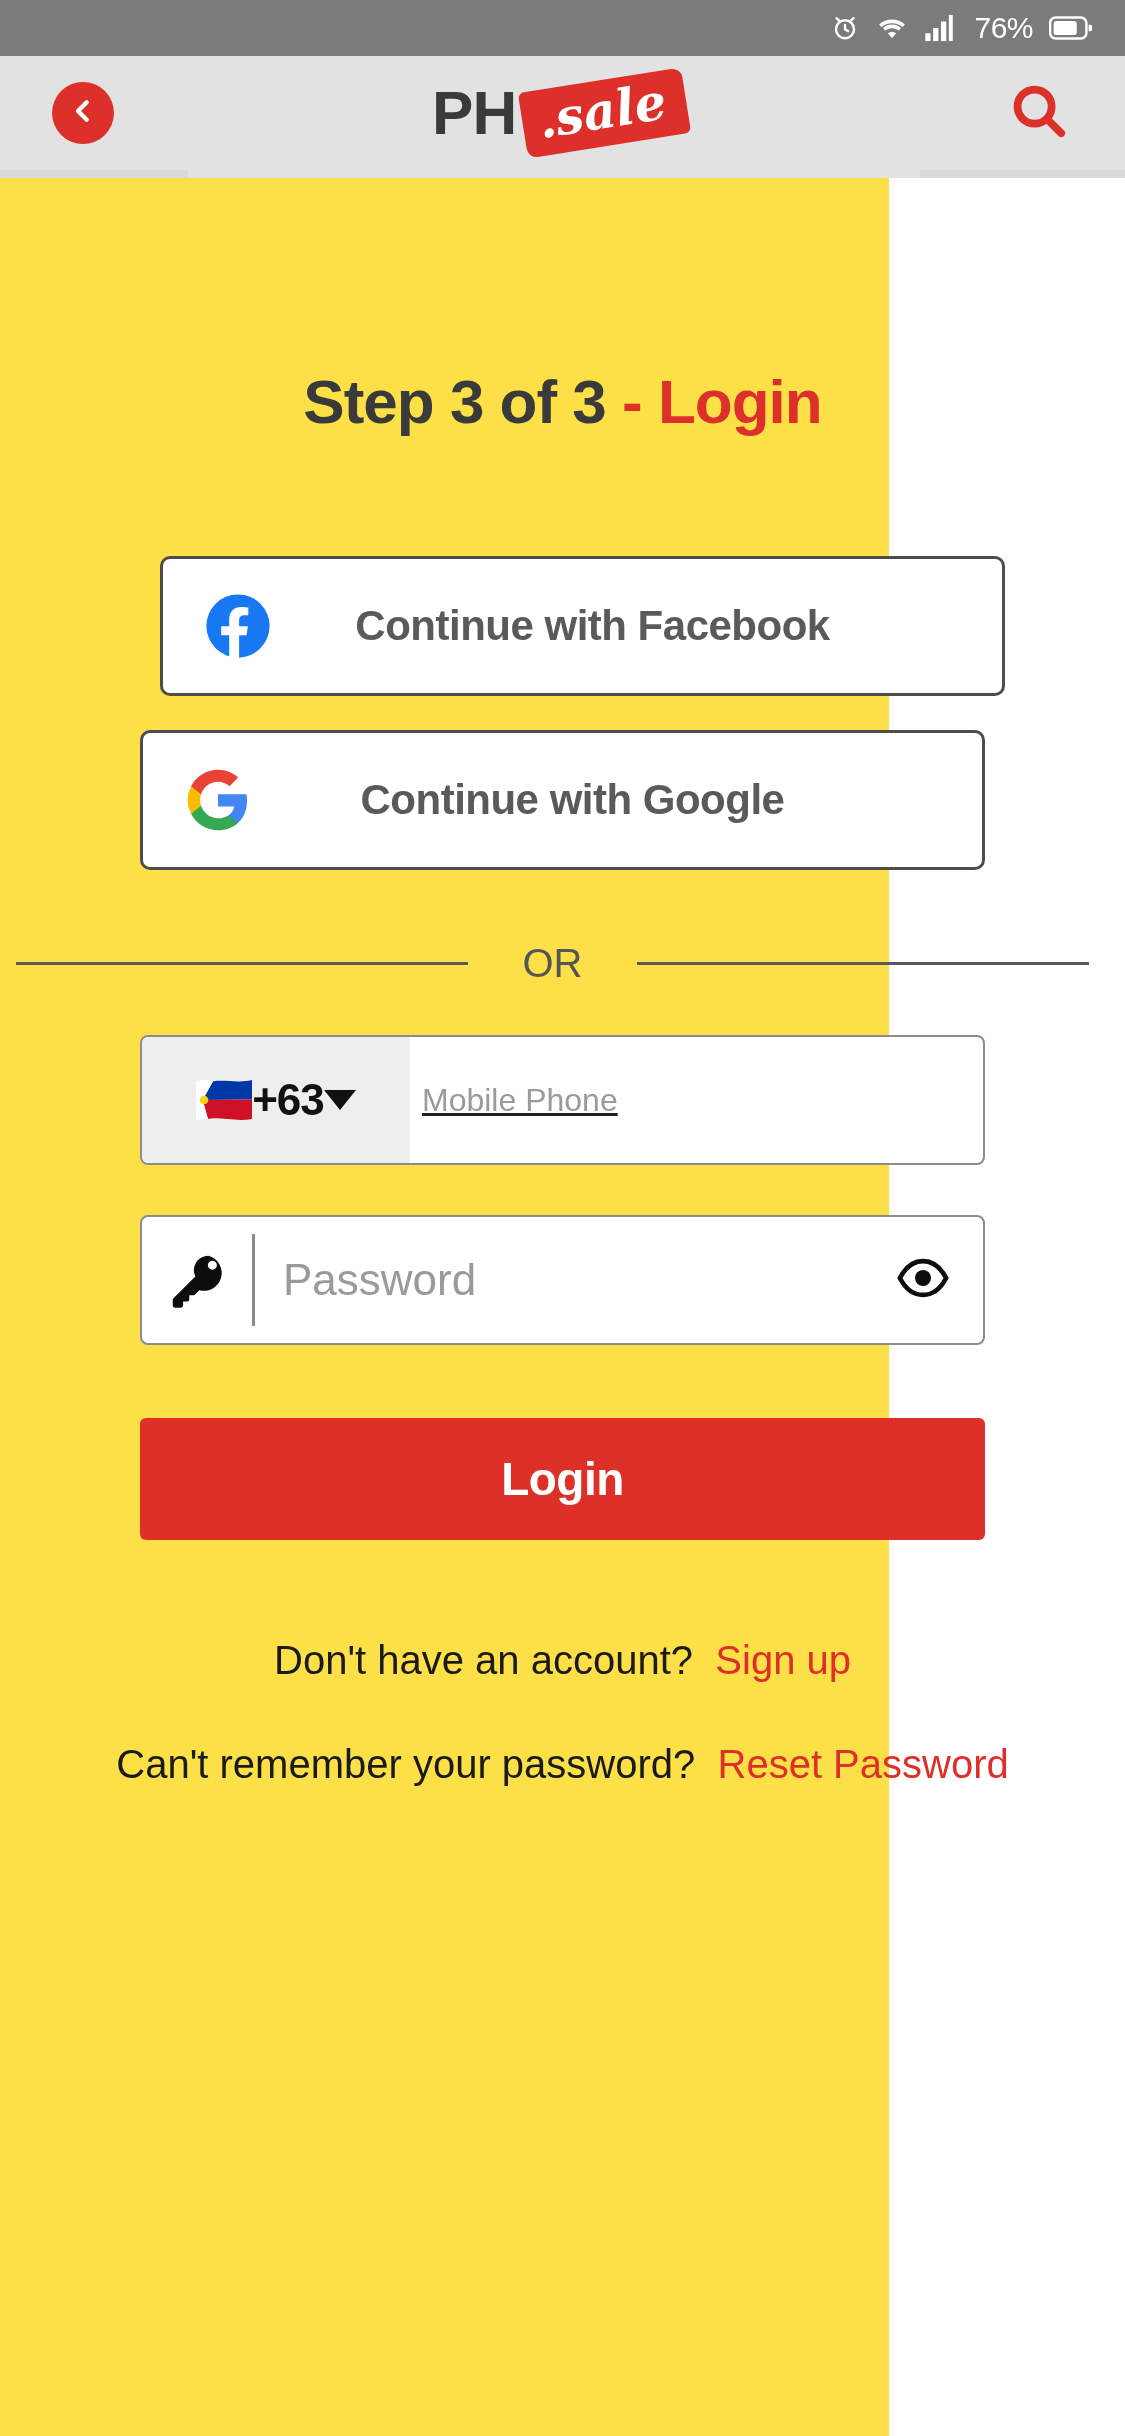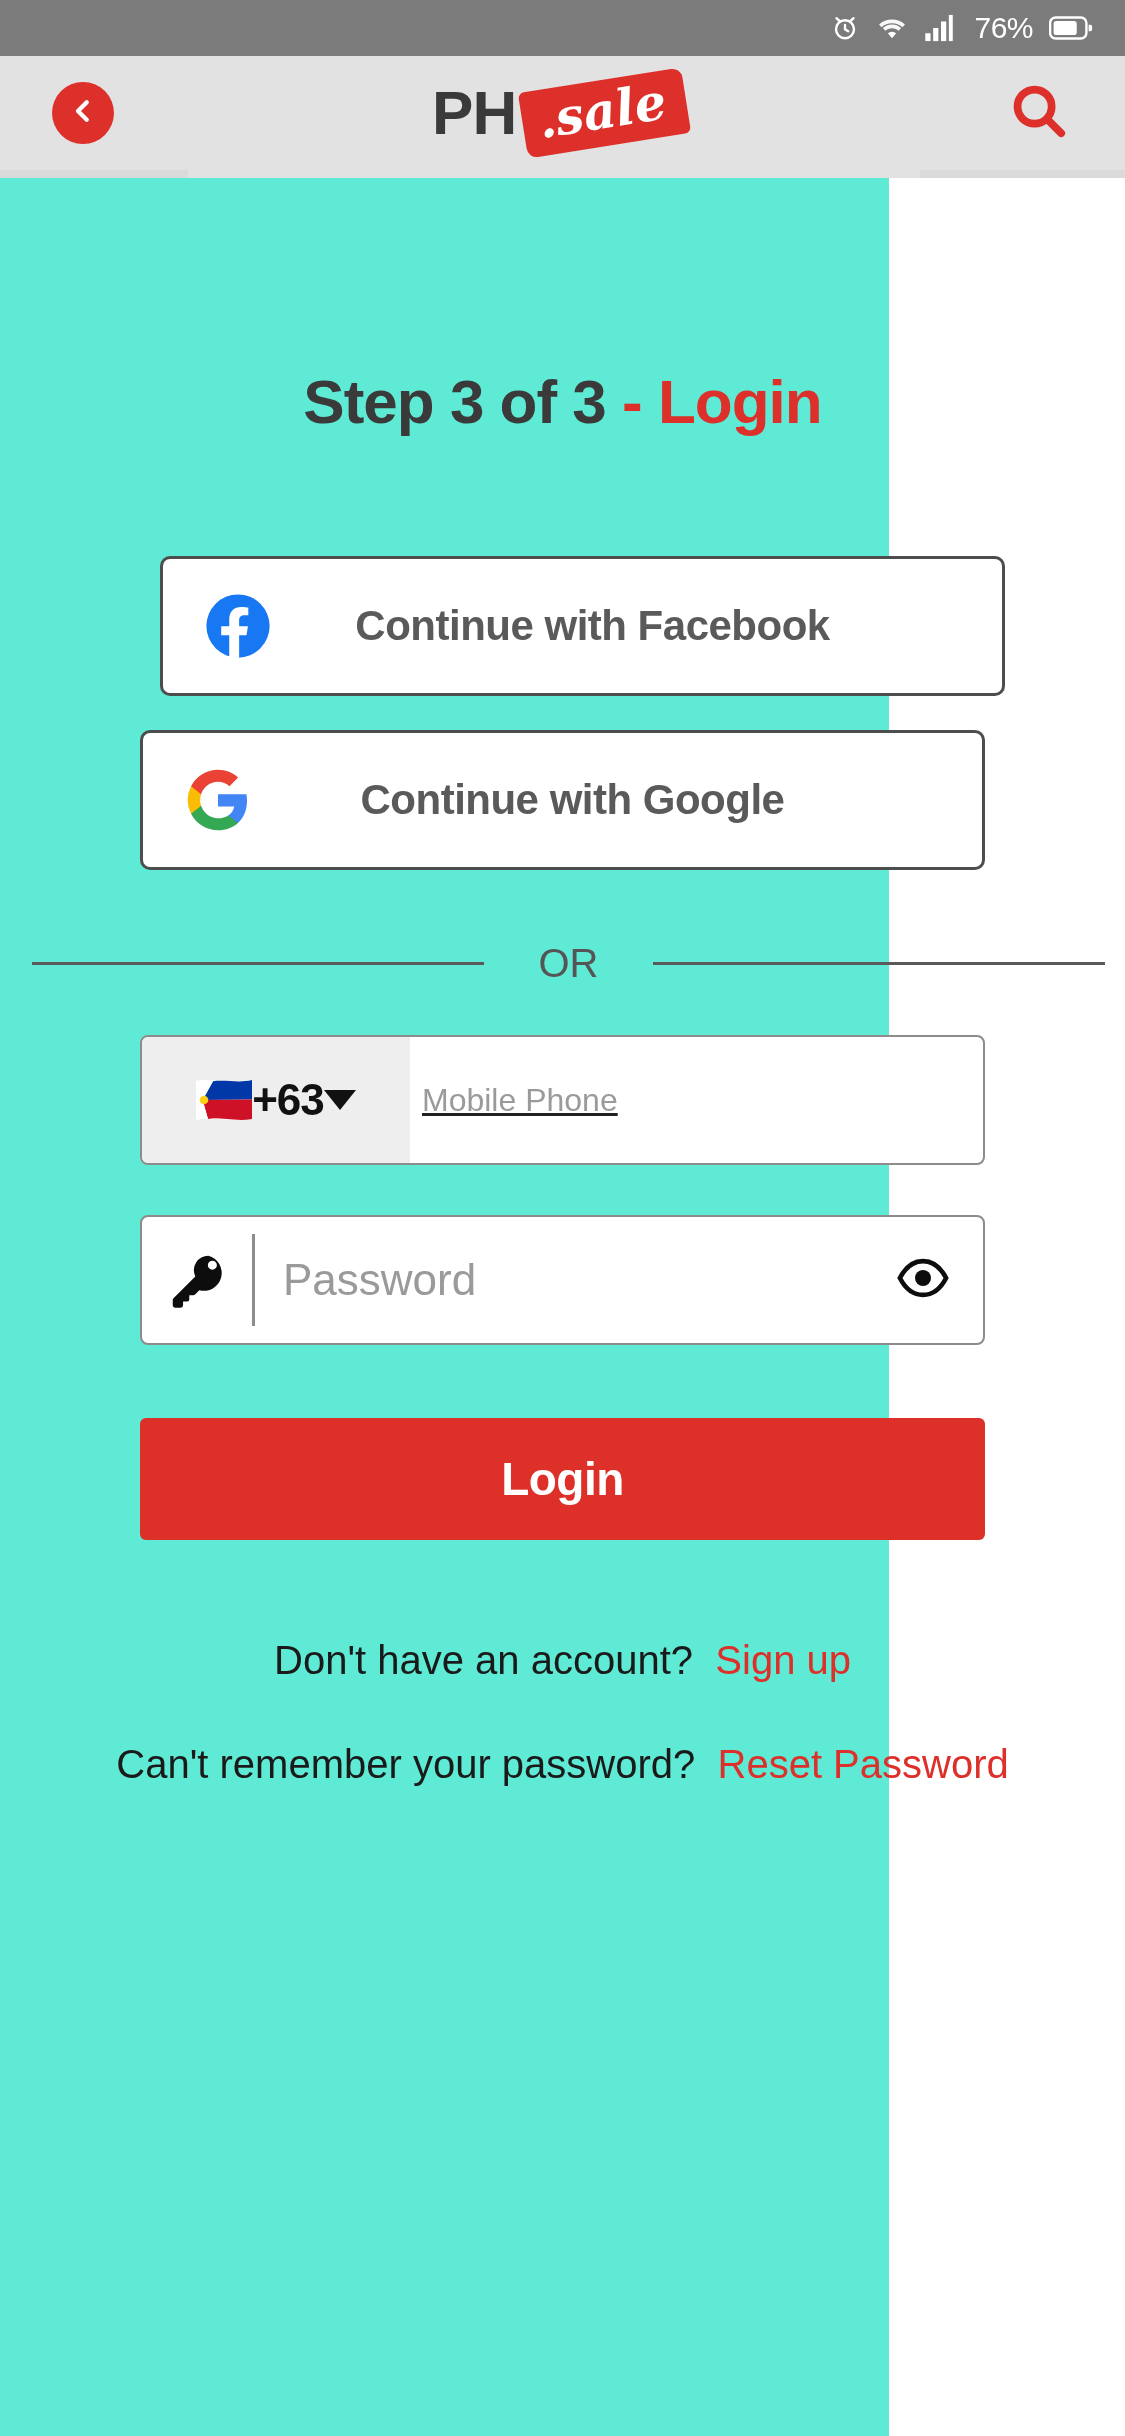--- a/index.html
+++ b/index.html
@@ -2,21 +2,21 @@
 <html><head>
 <meta charset="utf-8">
 <style>
   * { margin:0; padding:0; box-sizing:border-box; }
   html, body {
     width:1125px; height:2436px;
     background:#ffffff;
     font-family:"Liberation Sans", sans-serif;
     overflow:hidden;
   }
-  #screen { position:relative; width:889px; height:2436px; background:#5eead4; }
+  #screen { position:relative; width:889px; height:2436px; background:#fde047; }
 
   
   .statusbar{
     position:absolute; left:0; top:0; width:1125px; height:56px;
     background:#7b7b7b;
     display:flex; align-items:center; justify-content:flex-end;
     padding-right:32px; gap:16px;
   }
   .sb-icon{ display:flex; align-items:center; justify-content:center; }
   .sb-batt-text{
@@ -88,21 +88,21 @@
   #fb-btn{ top:556px;margin-left:20px; }
   #gl-btn{ top:730px; }
   .social-ico{ width:150px; display:flex; align-items:center; justify-content:center; flex:0 0 auto; }
   .social-label{
     flex:1; text-align:center; padding-right:130px;
     font-size:42px; font-weight:bold; color:#5a5a5a; letter-spacing:-0.5px;
   }
 
   
   .or-row{
-    position:absolute; left:32px; top:940px; width:1073px; height:46px;
+    position:absolute; left:16px; top:940px; width:1073px; height:46px;
     display:flex; align-items:center; gap:12px;
   }
   .or-line{ height:3px; background:#5a5a5a; }
   .or-line.left{ width:452px; }
   .or-line.right{ width:452px; }
   .or-text{
     flex:1; text-align:center; font-size:40px; color:#555555; letter-spacing:0px;
   }
 
   

